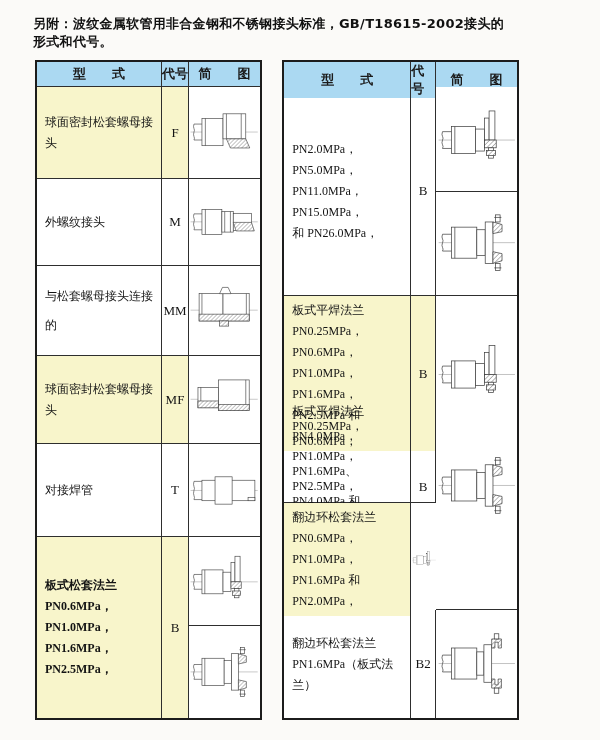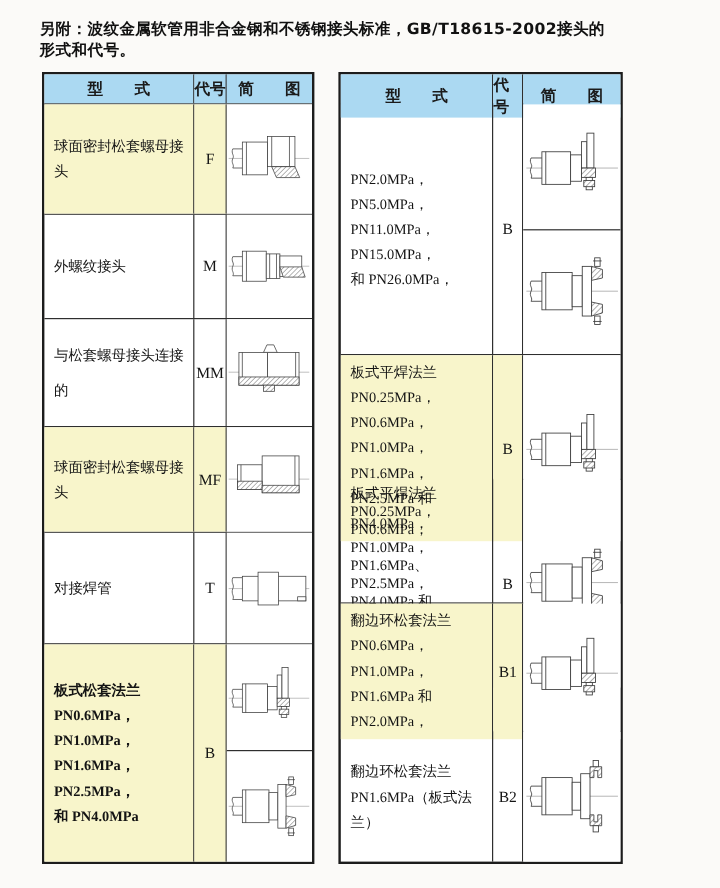--- a/index.html
+++ b/index.html
@@ -183,21 +183,20 @@
     <rect x="102" y="57" width="12" height="6" fill="#fff" stroke="#3c3c3c" stroke-width="1.1" stroke-linejoin="miter"></rect>
               </svg>
             </div>
           </div>
         </div>
         <div class="row" style="height: 181px;">
           <div class="type-cell hl" style="line-height: 21px; font-weight: bold;">
             <div>板式松套法兰</div>
             <div>PN0.6MPa，PN1.0MPa，</div>
             <div>PN1.6MPa，PN2.5MPa，</div>
-            <div>和 PN4.0MPa</div>
           </div>
           <div class="code-cell hl">B</div>
           <div class="diag-cell">
             <div class="diagram split-top" style="height: 88px;">
               <svg viewBox="0 0 120 92">
                 <line x1="1" y1="48" x2="119" y2="48" stroke="#8a8a8a" stroke-width="0.8"></line>
                 <path d="M21,35 H7 M21,61 H7" fill="none" stroke="#3c3c3c" stroke-width="1.1" stroke-linejoin="miter"></path>
                 <path d="M7,35 c-3,6.5 3,8.666666666666666 0,13 c-3,6.5 3,8.666666666666666 0,13" fill="none" stroke="#3c3c3c" stroke-width="1.1" stroke-linejoin="miter"></path>
     <rect x="21" y="27" width="37" height="42" fill="#fff" stroke="#3c3c3c" stroke-width="1.1" stroke-linejoin="miter"></rect>
                 <line x1="26" y1="27" x2="26" y2="69" stroke="#3c3c3c" stroke-width="1.1" stroke-linejoin="miter"></line>
@@ -332,21 +331,20 @@
               </svg>
             </div>
           </div>
         </div>
         <div class="row" style="height: 106px;">
           <div class="type-cell hl" style="line-height: 21px;">
             <div>翻边环松套法兰</div>
             <div>PN0.6MPa，PN1.0MPa，</div>
             <div>PN1.6MPa 和 PN2.0MPa，</div>
           </div>
-          <div class="code-cell hl">B1</div>
           <div class="diag-cell">
             <div class="diagram">
               <svg viewBox="0 0 120 92">
                 <line x1="1" y1="48" x2="119" y2="48" stroke="#8a8a8a" stroke-width="0.8"></line>
                 <path d="M21,35 H7 M21,61 H7" fill="none" stroke="#3c3c3c" stroke-width="1.1" stroke-linejoin="miter"></path>
                 <path d="M7,35 c-3,6.5 3,8.666666666666666 0,13 c-3,6.5 3,8.666666666666666 0,13" fill="none" stroke="#3c3c3c" stroke-width="1.1" stroke-linejoin="miter"></path>
     <rect x="21" y="27" width="37" height="42" fill="#fff" stroke="#3c3c3c" stroke-width="1.1" stroke-linejoin="miter"></rect>
                 <line x1="26" y1="27" x2="26" y2="69" stroke="#3c3c3c" stroke-width="1.1" stroke-linejoin="miter"></line>
     <rect x="58" y="31" width="14" height="34" fill="#fff" stroke="#3c3c3c" stroke-width="1.1" stroke-linejoin="miter"></rect>
     <rect x="72" y="14" width="7" height="34" fill="#fff" stroke="#3c3c3c" stroke-width="1.1" stroke-linejoin="miter"></rect>

